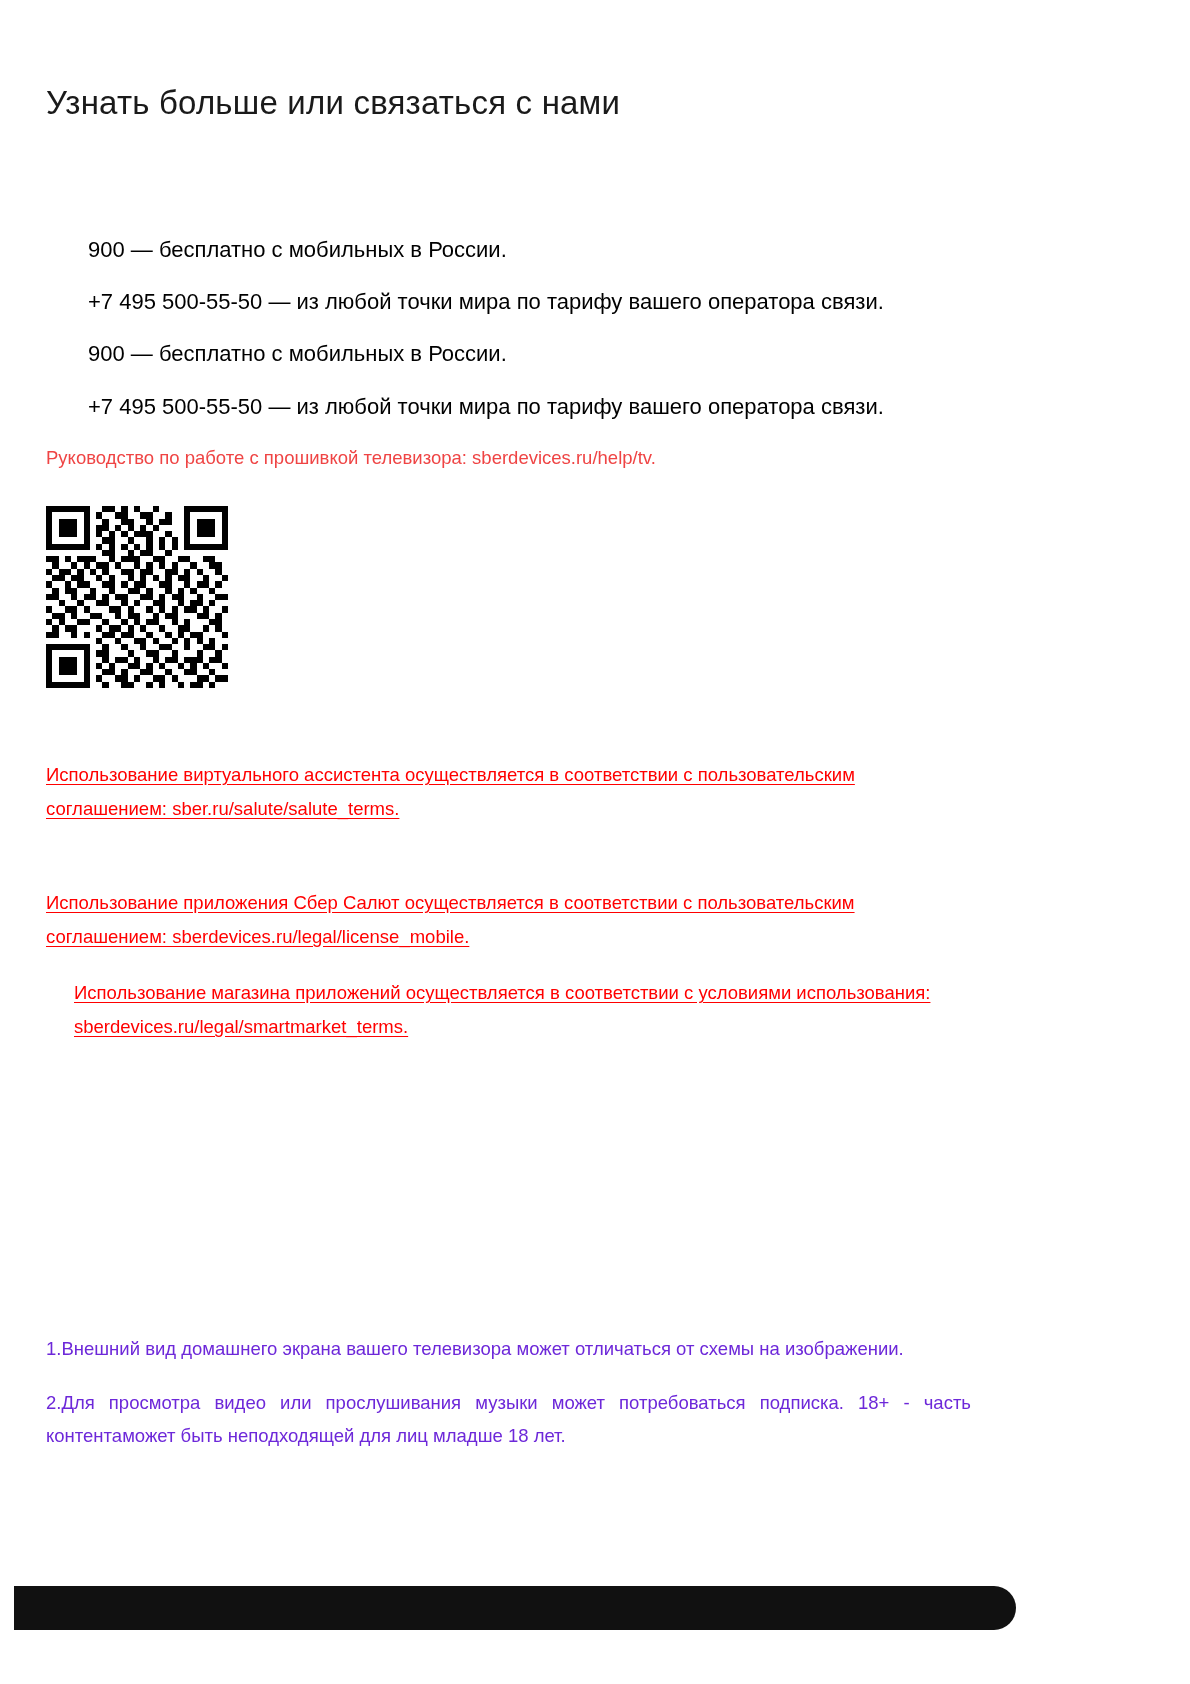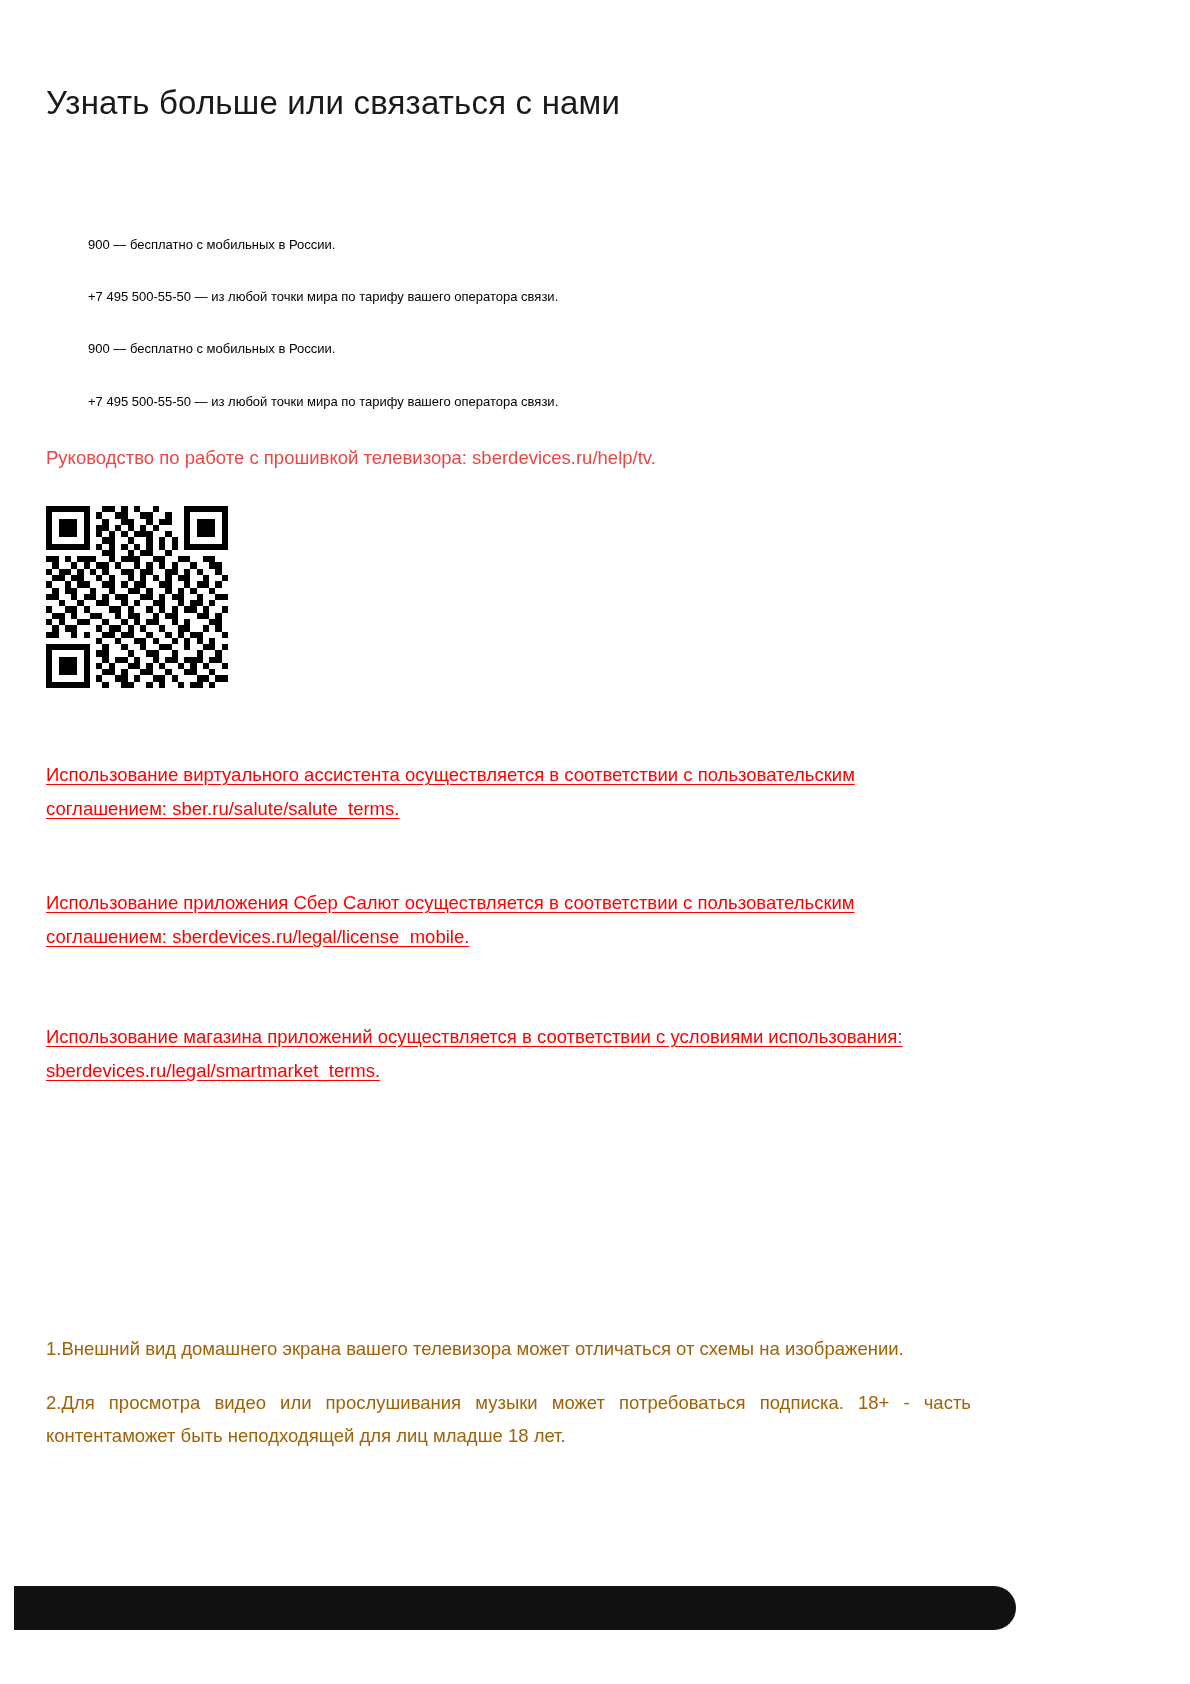--- a/index.html
+++ b/index.html
@@ -39,21 +39,21 @@
     left: 46px;
     top: 185px;
     font-size: 18.5px;
     color: #000;
     white-space: nowrap;
   }
 
   .phone-line {
     position: absolute;
     left: 88px;
-    font-size: 13px;
+    font-size: 22px;
     color: #000;
     white-space: nowrap;
     text-align: center;
   }
   .phone-1 { top: 237px; }
   .phone-2 { top: 289px; }
   .phone-3 { top: 341px; }
   .phone-4 { top: 394px; }
 
   .guide-line {
@@ -80,28 +80,28 @@
     left: 46px;
     width: 930px;
     font-size: 18.5px;
     line-height: 34px;
     color: #ff0000;
     text-decoration: underline;
     text-underline-offset: 3px;
   }
   .legal-1 { top: 718px; margin-top: 40px; }
   .legal-2 { top: 886px; }
-  .legal-3 { top: 1020px; }
+  .legal-3 { top: 976px; margin-left: 28px; }
 
   .footnote {
     position: absolute;
     left: 46px;
     font-size: 18.5px;
     line-height: 33px;
-    color: #a16207;
+    color: #6d28d9;
     text-align: justify;
   }
   .footnote-1 { top: 1332px; width: 1010px; }
   .footnote-2 { top: 1386px; width: 925px; }
 
   .bottom-bar {
     position: absolute;
     left: 14px;
     top: 1586px;
     width: 1002px;

